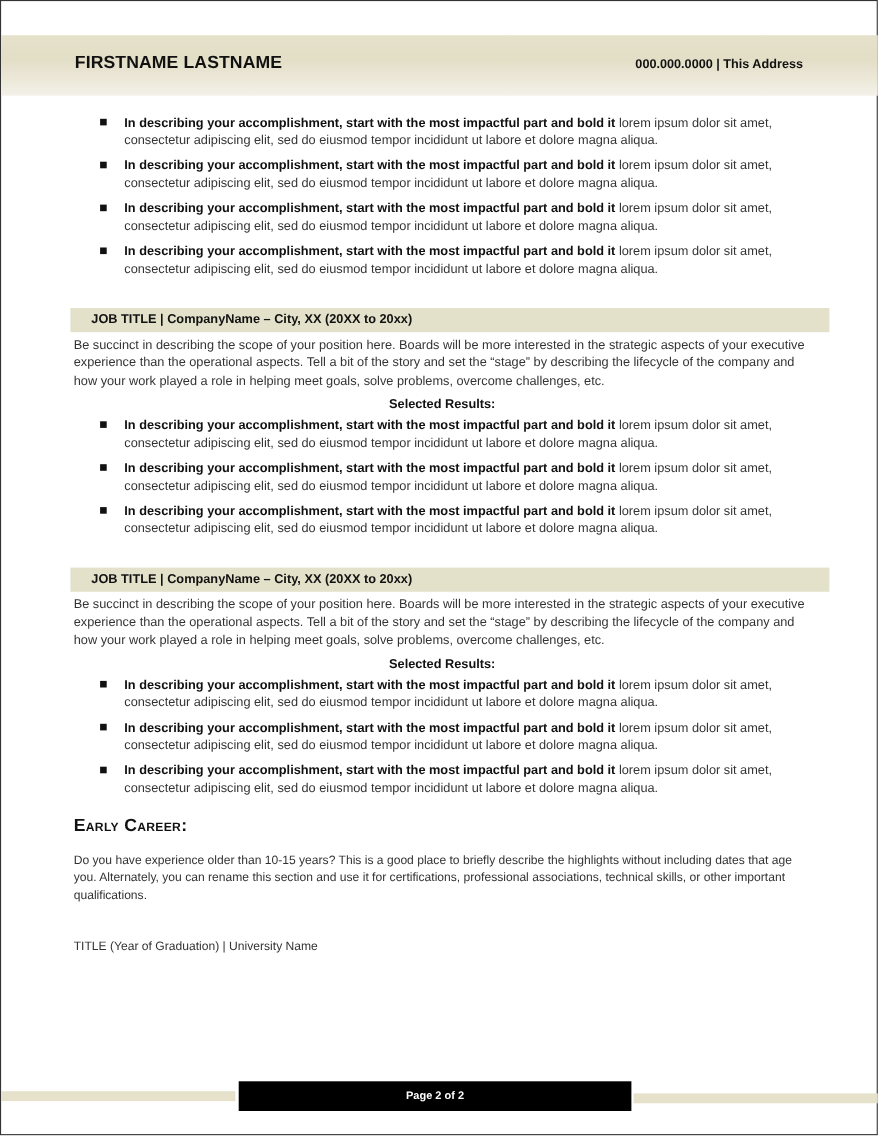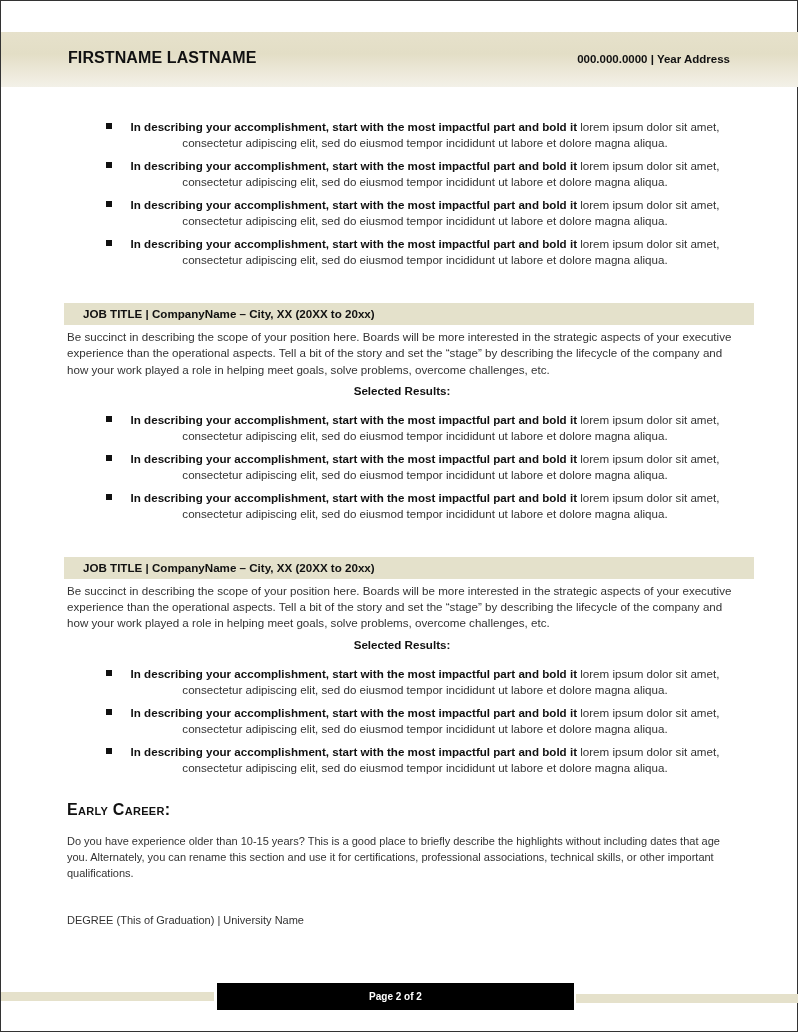--- a/index.html
+++ b/index.html
@@ -19,21 +19,21 @@
   }
   .name {
     position: absolute; left: 68px; top: 49px;
     font-size: 16px; font-weight: bold; color: #111; letter-spacing: 0.1px;
   }
   .contact {
     position: absolute; right: 70px; top: 53px;
     font-size: 11.5px; font-weight: bold; color: #111;
   }
   .content { position: absolute; left: 67px; top: 104px; width: 670px; }
-  ul.bullets { list-style: none; margin: 15px; padding: 0 0 0 46px; text-align: center; }
+  ul.bullets { list-style: none; margin: 0; padding: 0 0 0 46px; }
   ul.bullets li {
     position: relative; font-size: 11.6px; line-height: 16px; margin-bottom: 7px; color: #333;
   }
   ul.bullets li .sq {
     position: absolute; left: -22px; top: 4px; width: 6px; height: 6px; background: #111;
   }
   ul.bullets li b { color: #111; }
   .job-bar {
     background: #e4e1cb; height: 22px; line-height: 22px;
     font-size: 11.6px; font-weight: bold; color: #111; padding-left: 19px;
@@ -57,21 +57,21 @@
     font-size: 10px; font-weight: bold;
   }
 </style>
 </head>
 <body>
 
 <div class="page-frame"></div>
 
 <div class="header-band"></div>
 <div class="name">FIRSTNAME LASTNAME</div>
-<div class="contact">000.000.0000 | Year Address</div>
+<div class="contact">000.000.0000 | This Address</div>
 
 <div class="content">
 
   <ul class="bullets">
     <li><span class="sq"></span><b>In describing your accomplishment, start with the most impactful part and bold it</b><span> lorem ipsum dolor sit amet, consectetur adipiscing elit, sed do eiusmod tempor incididunt ut labore et dolore magna aliqua.</span></li>
     <li><span class="sq"></span><b>In describing your accomplishment, start with the most impactful part and bold it</b><span> lorem ipsum dolor sit amet, consectetur adipiscing elit, sed do eiusmod tempor incididunt ut labore et dolore magna aliqua.</span></li>
     <li><span class="sq"></span><b>In describing your accomplishment, start with the most impactful part and bold it</b><span> lorem ipsum dolor sit amet, consectetur adipiscing elit, sed do eiusmod tempor incididunt ut labore et dolore magna aliqua.</span></li>
     <li><span class="sq"></span><b>In describing your accomplishment, start with the most impactful part and bold it</b><span> lorem ipsum dolor sit amet, consectetur adipiscing elit, sed do eiusmod tempor incididunt ut labore et dolore magna aliqua.</span></li>
   </ul>
 
@@ -103,18 +103,18 @@
 
   <div style="height:10px"></div>
 
   <div class="section-title">Early Career:</div>
   <div style="height:14px"></div>
   <div class="para">Do you have experience older than 10-15 years? This is a good place to briefly describe the highlights without including dates that age you. Alternately, you can rename this section and use it for certifications, professional associations, technical skills, or other important qualifications.</div>
 
   <div style="height:16px"></div>
 
   <div style="height:14px"></div>
-  <div class="para">DEGREE (This of Graduation) | University Name</div>
+  <div class="para">TITLE (Year of Graduation) | University Name</div>
 </div>
 
 <div class="footer-rule-left"></div>
 <div class="footer-rule-right"></div>
 <div class="page-box">Page 2 of 2</div>
 
 </body></html>

